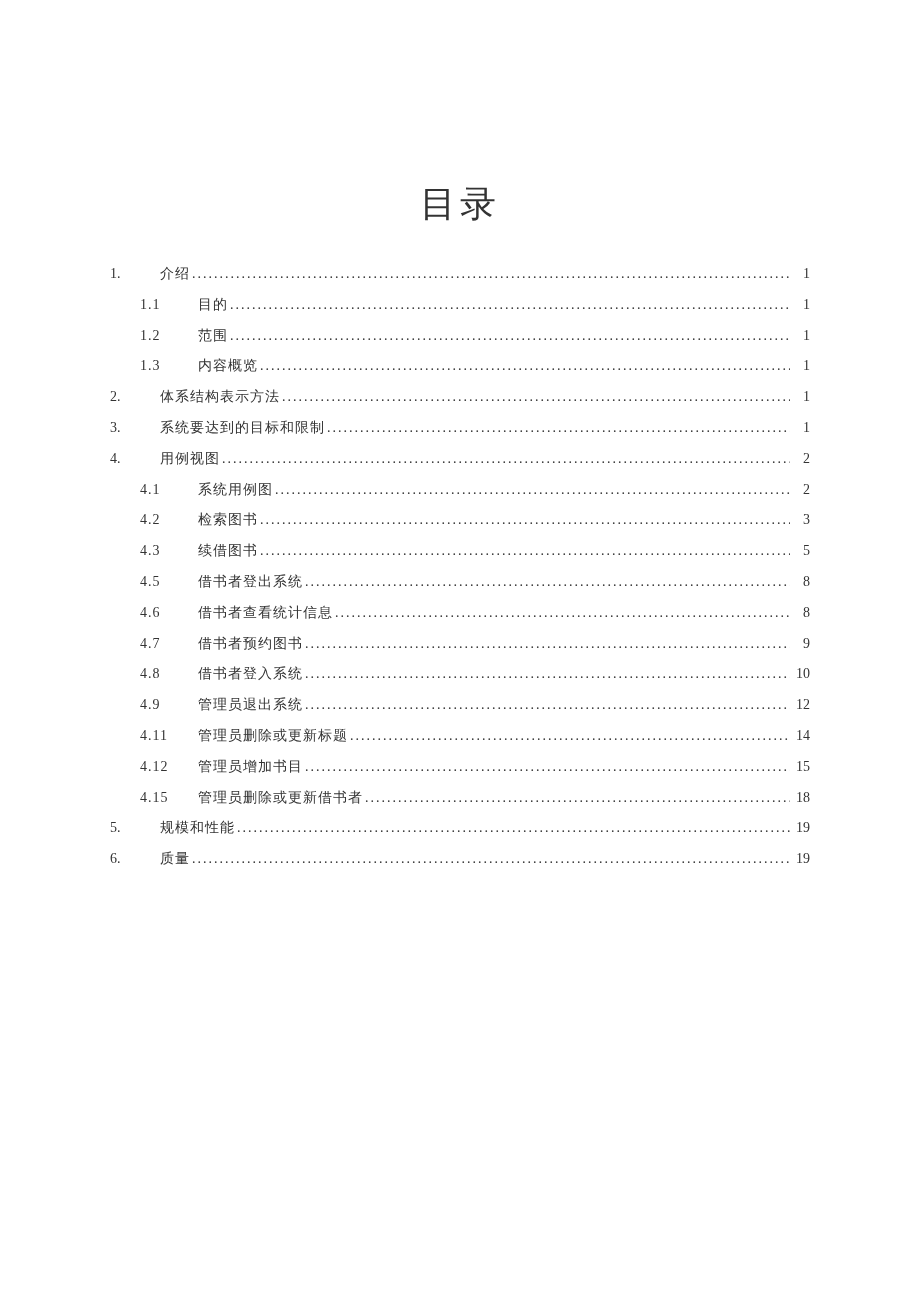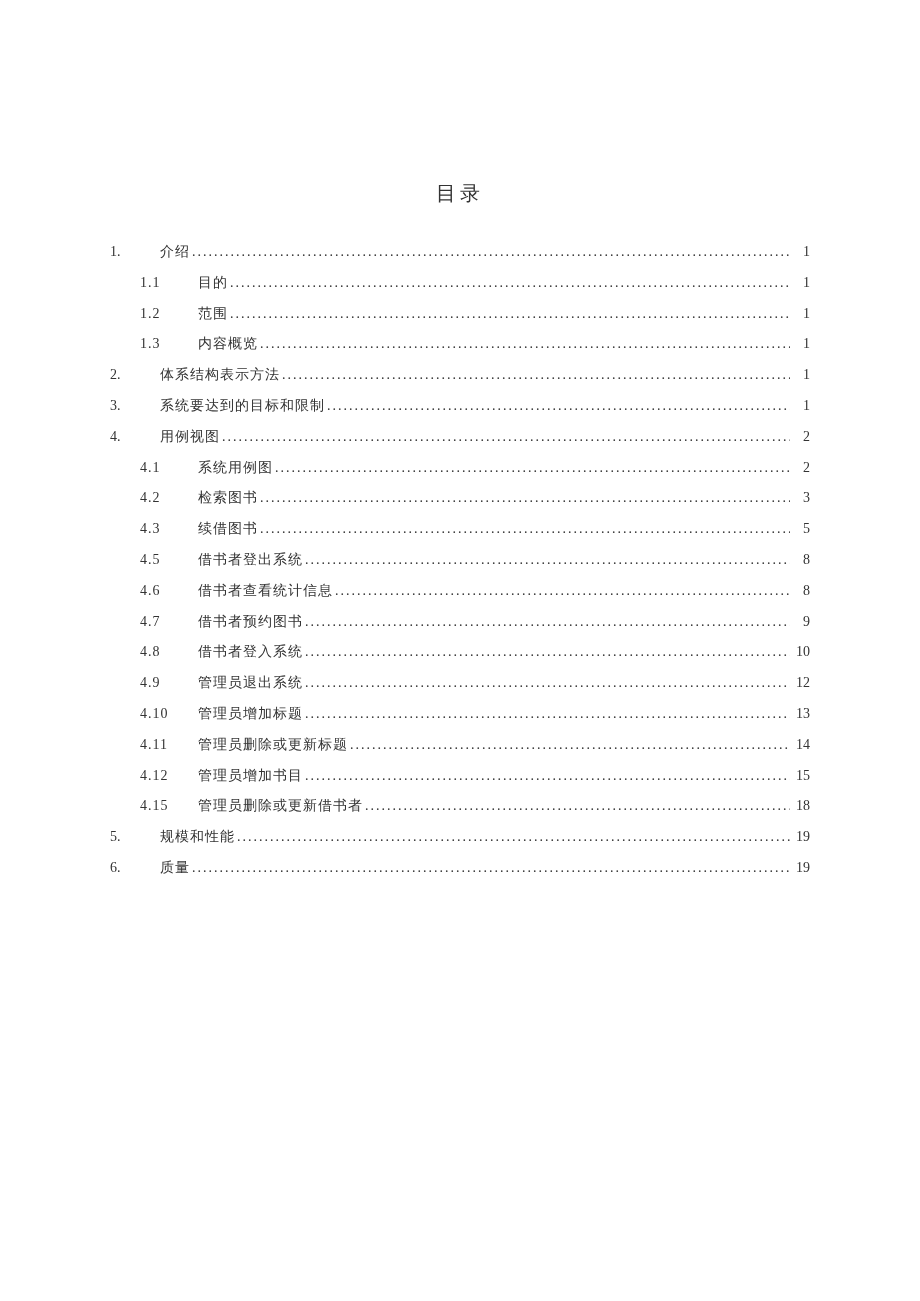--- a/index.html
+++ b/index.html
@@ -10,21 +10,21 @@
     body {
       background: #ffffff;
       width: 920px;
       height: 1301px;
       font-family: "SimSun", "宋体", serif;
       color: #333333;
       padding: 180px 110px 0 110px;
     }
     .title {
       text-align: center;
-      font-size: 20px;
+      font-size: 36px;
       font-weight: normal;
       margin-bottom: 30px;
       letter-spacing: 4px;
     }
     .toc-container {
       font-size: 14px;
       line-height: 2.2;
     }
     .toc-row {
       display: flex;
@@ -156,26 +156,20 @@
       <span class="dots"></span>
       <span class="page-num">10</span>
     </div>
     <div class="toc-row level-2">
       <span class="number-col-2">4.9</span>
       <span class="entry-title">管理员退出系统</span>
       <span class="dots"></span>
       <span class="page-num">12</span>
     </div>
     <div class="toc-row level-2">
-      <span class="number-col-2">4.10</span>
-      <span class="entry-title">管理员增加标题</span>
-      <span class="dots"></span>
-      <span class="page-num">13</span>
-    </div>
-    <div class="toc-row level-2">
       <span class="number-col-2">4.11</span>
       <span class="entry-title">管理员删除或更新标题</span>
       <span class="dots"></span>
       <span class="page-num">14</span>
     </div>
     <div class="toc-row level-2">
       <span class="number-col-2">4.12</span>
       <span class="entry-title">管理员增加书目</span>
       <span class="dots"></span>
       <span class="page-num">15</span>

